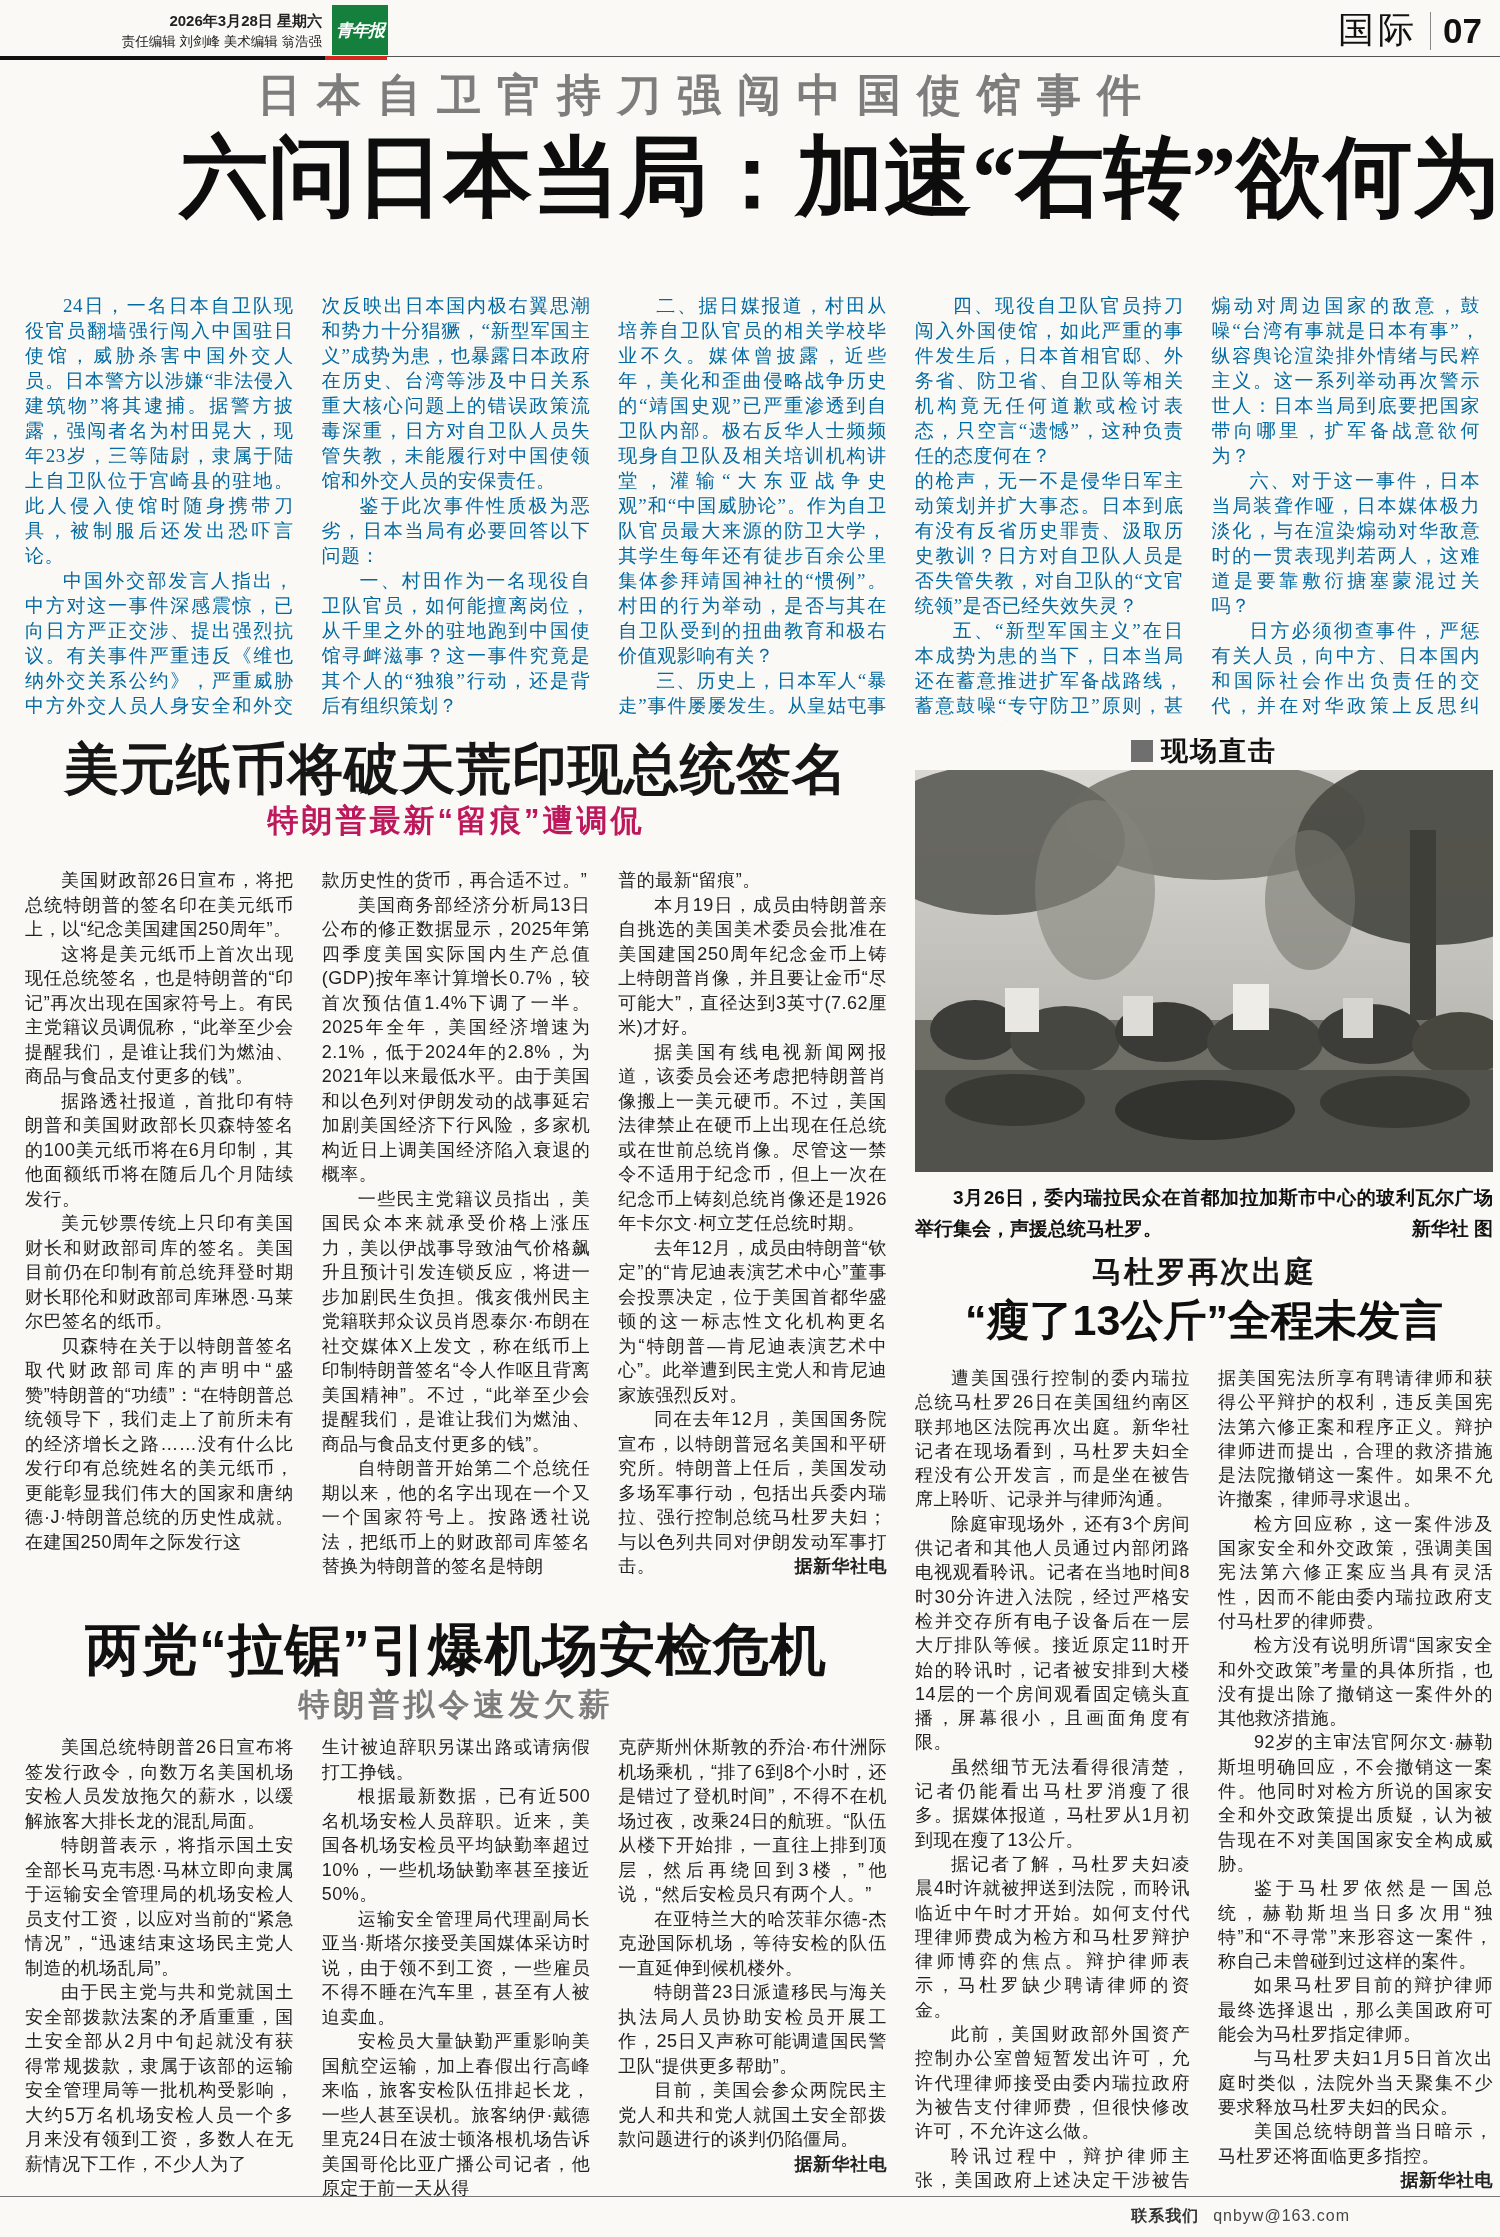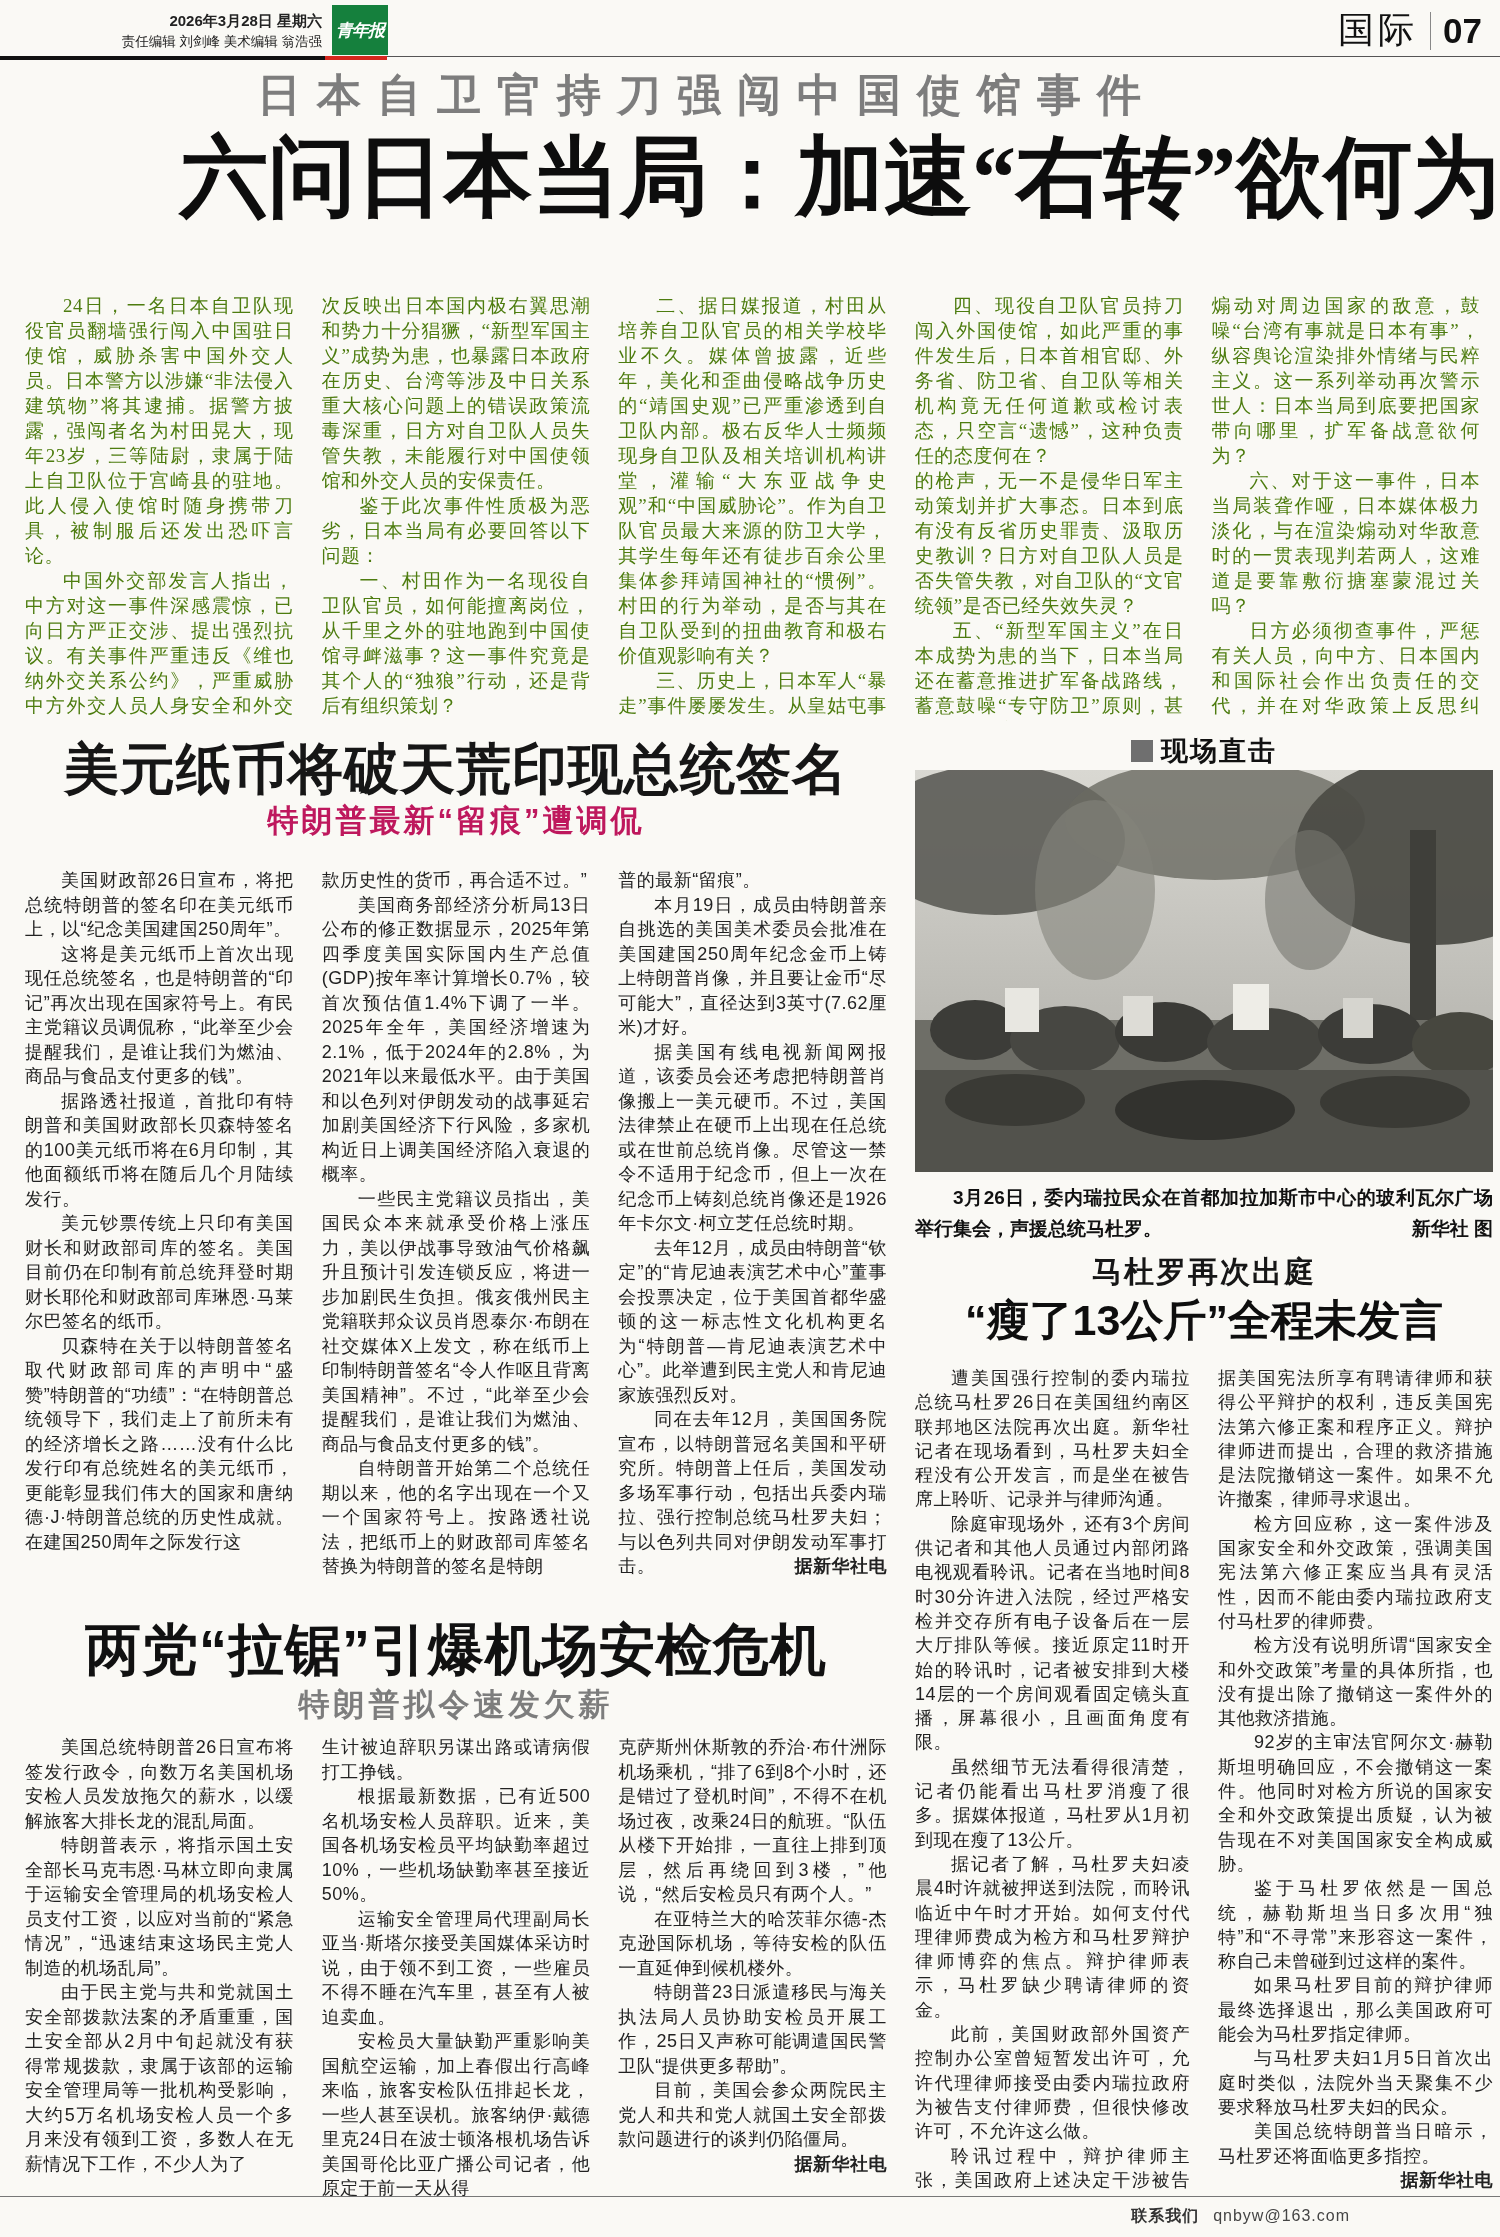--- a/index.html
+++ b/index.html
@@ -33,21 +33,21 @@
     font-size:88px;font-weight:900;color:#0d0d0d;letter-spacing:0px;white-space:nowrap;}
   
   .cols{display:grid;grid-template-columns:repeat(var(--n),1fr);column-gap:28px;position:absolute;overflow:hidden;}
   .acol{overflow:hidden;}
   .seg{margin:0;text-align:justify;text-justify:inter-ideograph;letter-spacing:0.5px;}
   .ind{text-indent:2em;}
   .src{text-align:right;font-weight:bold;font-family:"Liberation Sans","DejaVu Sans",sans-serif;}
   .src-inline{text-align:right;font-weight:bold;margin-top:calc(0px - var(--lh));
     font-family:"Liberation Sans","DejaVu Sans",sans-serif;}
   .lead-cols{--n:5;--lh:25px;left:25px;top:293px;width:1455px;height:428px;
-    font-family:"Liberation Serif","DejaVu Serif",serif;font-size:19px;line-height:25px;color:#4d7c0f;}
+    font-family:"Liberation Serif","DejaVu Serif",serif;font-size:19px;line-height:25px;color:#0369a1;}
   
   .cur-headline{position:absolute;top:733px;left:25px;width:862px;text-align:center;
     font-size:55px;font-weight:bold;color:#161616;letter-spacing:1px;white-space:nowrap;}
   .cur-subhead{position:absolute;top:800px;left:25px;width:862px;text-align:center;
     font-size:31px;color:#be185d;font-weight:bold;letter-spacing:3px;}
   .cur-cols{--n:3;--lh:24.5px;left:25px;top:868px;width:862px;height:714px;
     font-size:18px;line-height:24.5px;color:#222;}
   
   .scene-tag{position:absolute;top:733px;left:915px;width:578px;text-align:center;
     font-size:27px;font-weight:bold;color:#111;letter-spacing:2px;}

